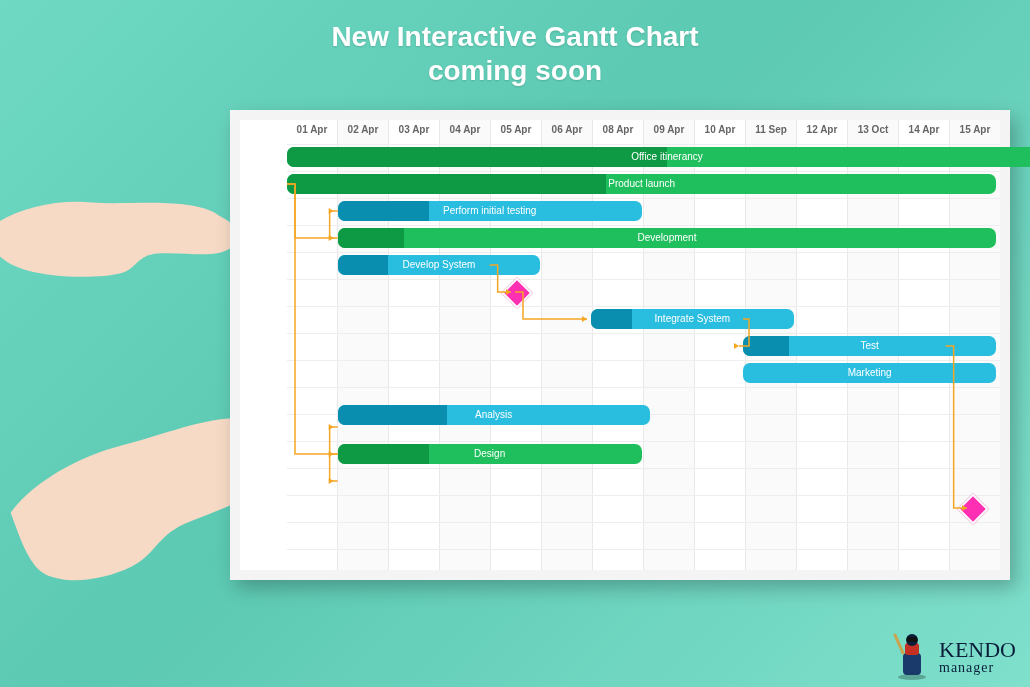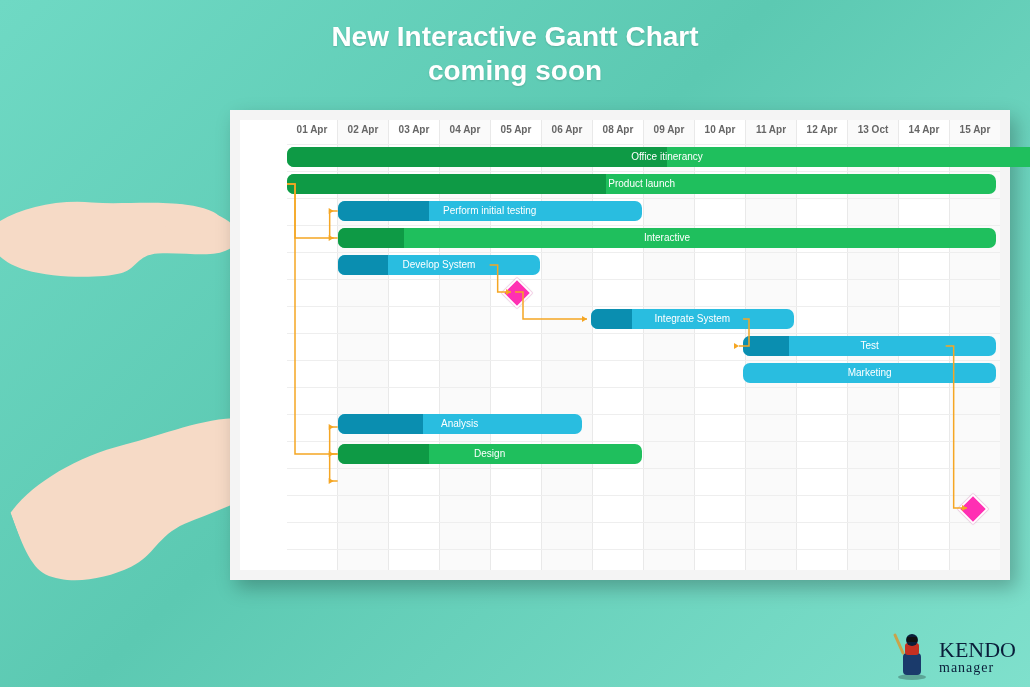--- a/index.html
+++ b/index.html
@@ -58,21 +58,21 @@
       <div class="cols" id="cols">
           <div class="col">01 Apr</div>
           <div class="col">02 Apr</div>
           <div class="col">03 Apr</div>
           <div class="col">04 Apr</div>
           <div class="col">05 Apr</div>
           <div class="col">06 Apr</div>
           <div class="col">08 Apr</div>
           <div class="col">09 Apr</div>
           <div class="col">10 Apr</div>
-          <div class="col">11 Apr</div>
+          <div class="col">11 Sep</div>
           <div class="col">12 Apr</div>
           <div class="col">13 Oct</div>
           <div class="col">14 Apr</div>
           <div class="col">15 Apr</div>
         </div>
       <div class="rows" id="rowlines">
           <div class="rowline" style="top: 0px;"></div>
           <div class="rowline" style="top: 27px;"></div>
           <div class="rowline" style="top: 54px;"></div>
           <div class="rowline" style="top: 81px;"></div>
@@ -86,26 +86,26 @@
           <div class="rowline" style="top: 297px;"></div>
           <div class="rowline" style="top: 324px;"></div>
           <div class="rowline" style="top: 351px;"></div>
           <div class="rowline" style="top: 378px;"></div>
           <div class="rowline" style="top: 405px;"></div>
         </div>
       <div class="bars" id="bars">
           <div class="bar g-green" style="left: 0px; width: 760px; top: 3px;"><div class="prog" style="width: 50%;"></div><span class="lbl">Office itinerancy</span></div>
           <div class="bar g-green" style="left: 0px; width: 709.333px; top: 30px;"><div class="prog" style="width: 45%;"></div><span class="lbl">Product launch</span></div>
           <div class="bar g-cyan" style="left: 50.6667px; width: 304px; top: 57px;"><div class="prog" style="width: 30%;"></div><span class="lbl">Perform initial testing</span></div>
-          <div class="bar g-green" style="left: 50.6667px; width: 658.667px; top: 84px;"><div class="prog" style="width: 10%;"></div><span class="lbl">Interactive</span></div>
+          <div class="bar g-green" style="left: 50.6667px; width: 658.667px; top: 84px;"><div class="prog" style="width: 10%;"></div><span class="lbl">Development</span></div>
           <div class="bar g-cyan" style="left: 50.6667px; width: 202.667px; top: 111px;"><div class="prog" style="width: 25%;"></div><span class="lbl">Develop System</span></div>
           <div class="bar g-cyan" style="left: 304px; width: 202.667px; top: 165px;"><div class="prog" style="width: 20%;"></div><span class="lbl">Integrate System</span></div>
           <div class="bar g-cyan" style="left: 456px; width: 253.333px; top: 192px;"><div class="prog" style="width: 18%;"></div><span class="lbl">Test</span></div>
           <div class="bar g-cyan" style="left: 456px; width: 253.333px; top: 219px;"><div class="prog" style="width: 0%;"></div><span class="lbl">Marketing</span></div>
-          <div class="bar g-cyan" style="left: 50.6667px; width: 244px; top: 270px;"><div class="prog" style="width: 35%;"></div><span class="lbl">Analysis</span></div>
+          <div class="bar g-cyan" style="left: 50.6667px; width: 312px; top: 261px;"><div class="prog" style="width: 35%;"></div><span class="lbl">Analysis</span></div>
           <div class="bar g-green" style="left: 50.6667px; width: 304px; top: 300px;"><div class="prog" style="width: 30%;"></div><span class="lbl">Design</span></div>
           <div class="diamond" style="left: 219px; top: 138px;"></div>
           <div class="diamond" style="left: 675px; top: 354px;"></div>
           <svg width="760" height="432" style="position: absolute; left: 0px; top: 0px;">
             <path d="M 0 40 L 8 40 L 8 94 L 46.666666666666664 94" fill="none" stroke="#f5a623" stroke-width="1.5"></path>
             <path d="M 46.666666666666664 94 l -5 -3 l 0 6 z" fill="#f5a623"></path>
             <path d="M 0 40 L 8 40 L 8 310 L 46.666666666666664 310" fill="none" stroke="#f5a623" stroke-width="1.5"></path>
             <path d="M 46.666666666666664 310 l -5 -3 l 0 6 z" fill="#f5a623"></path>
             <path d="M 50.666666666666664 94 L 42.666666666666664 94 L 42.666666666666664 67 L 50.666666666666664 67" fill="none" stroke="#f5a623" stroke-width="1.5"></path>
             <path d="M 46.666666666666664 67 l -5 -3 l 0 6 z" fill="#f5a623"></path>

